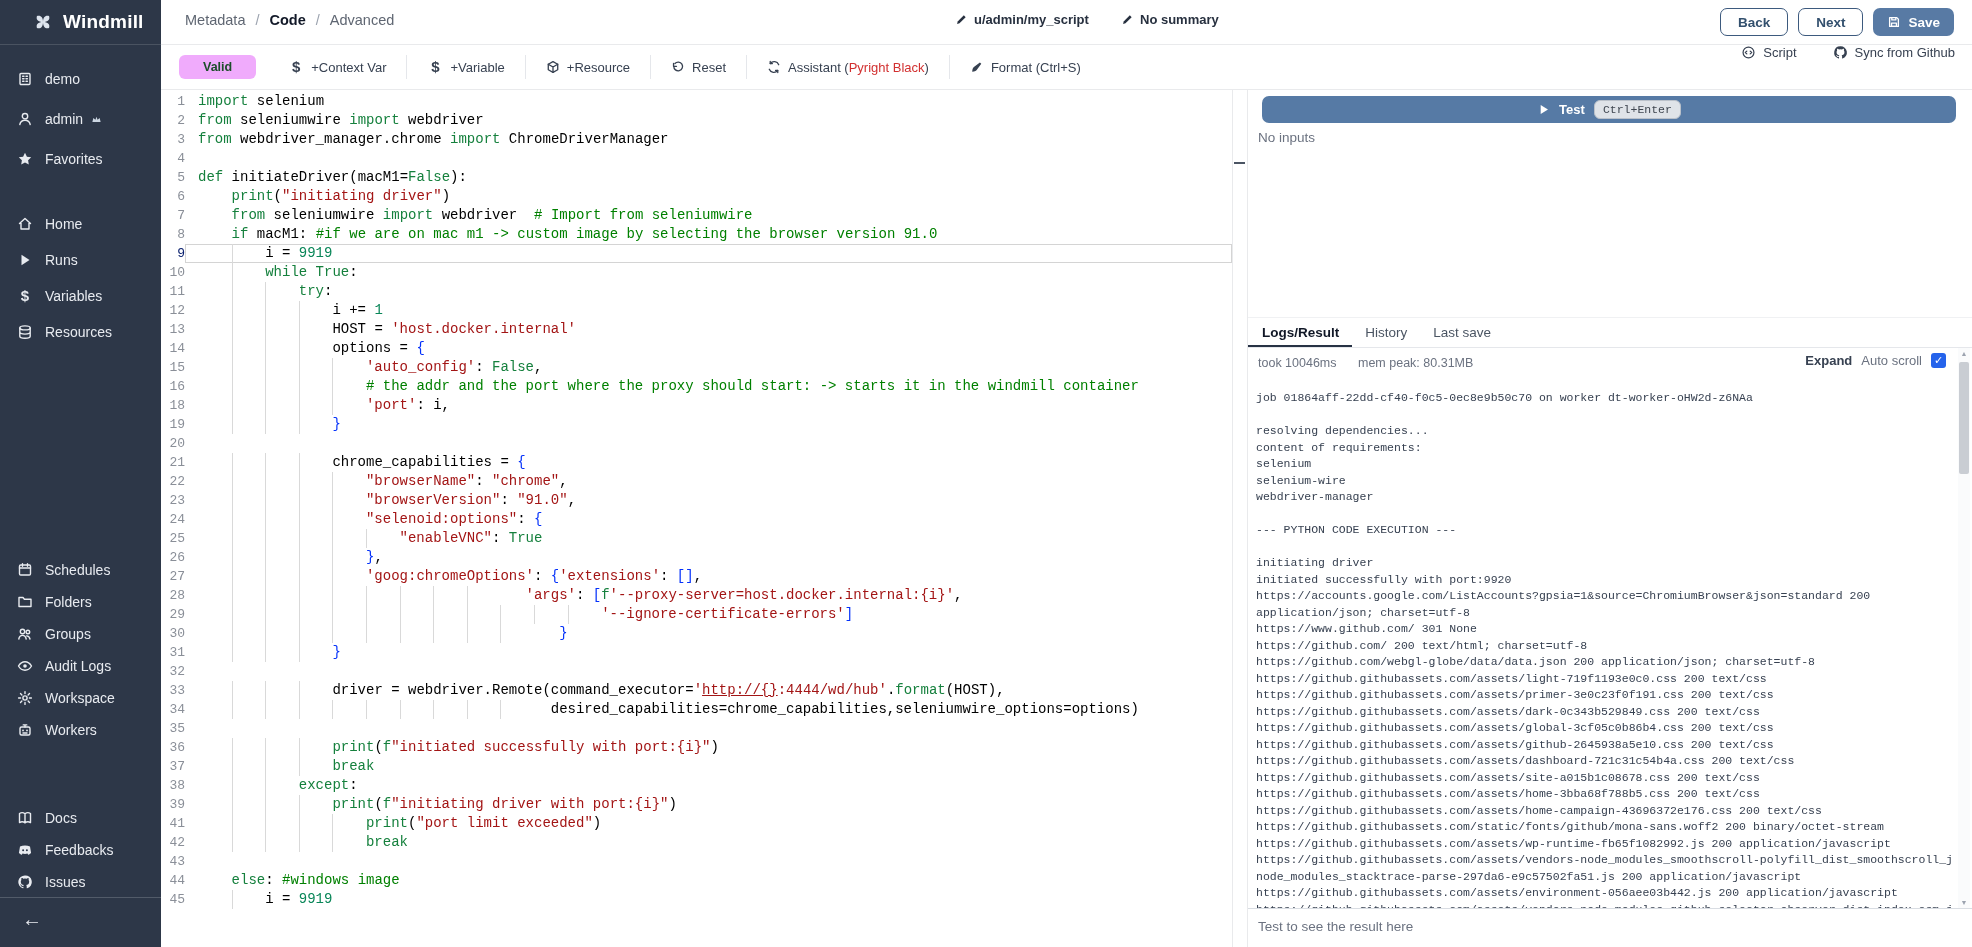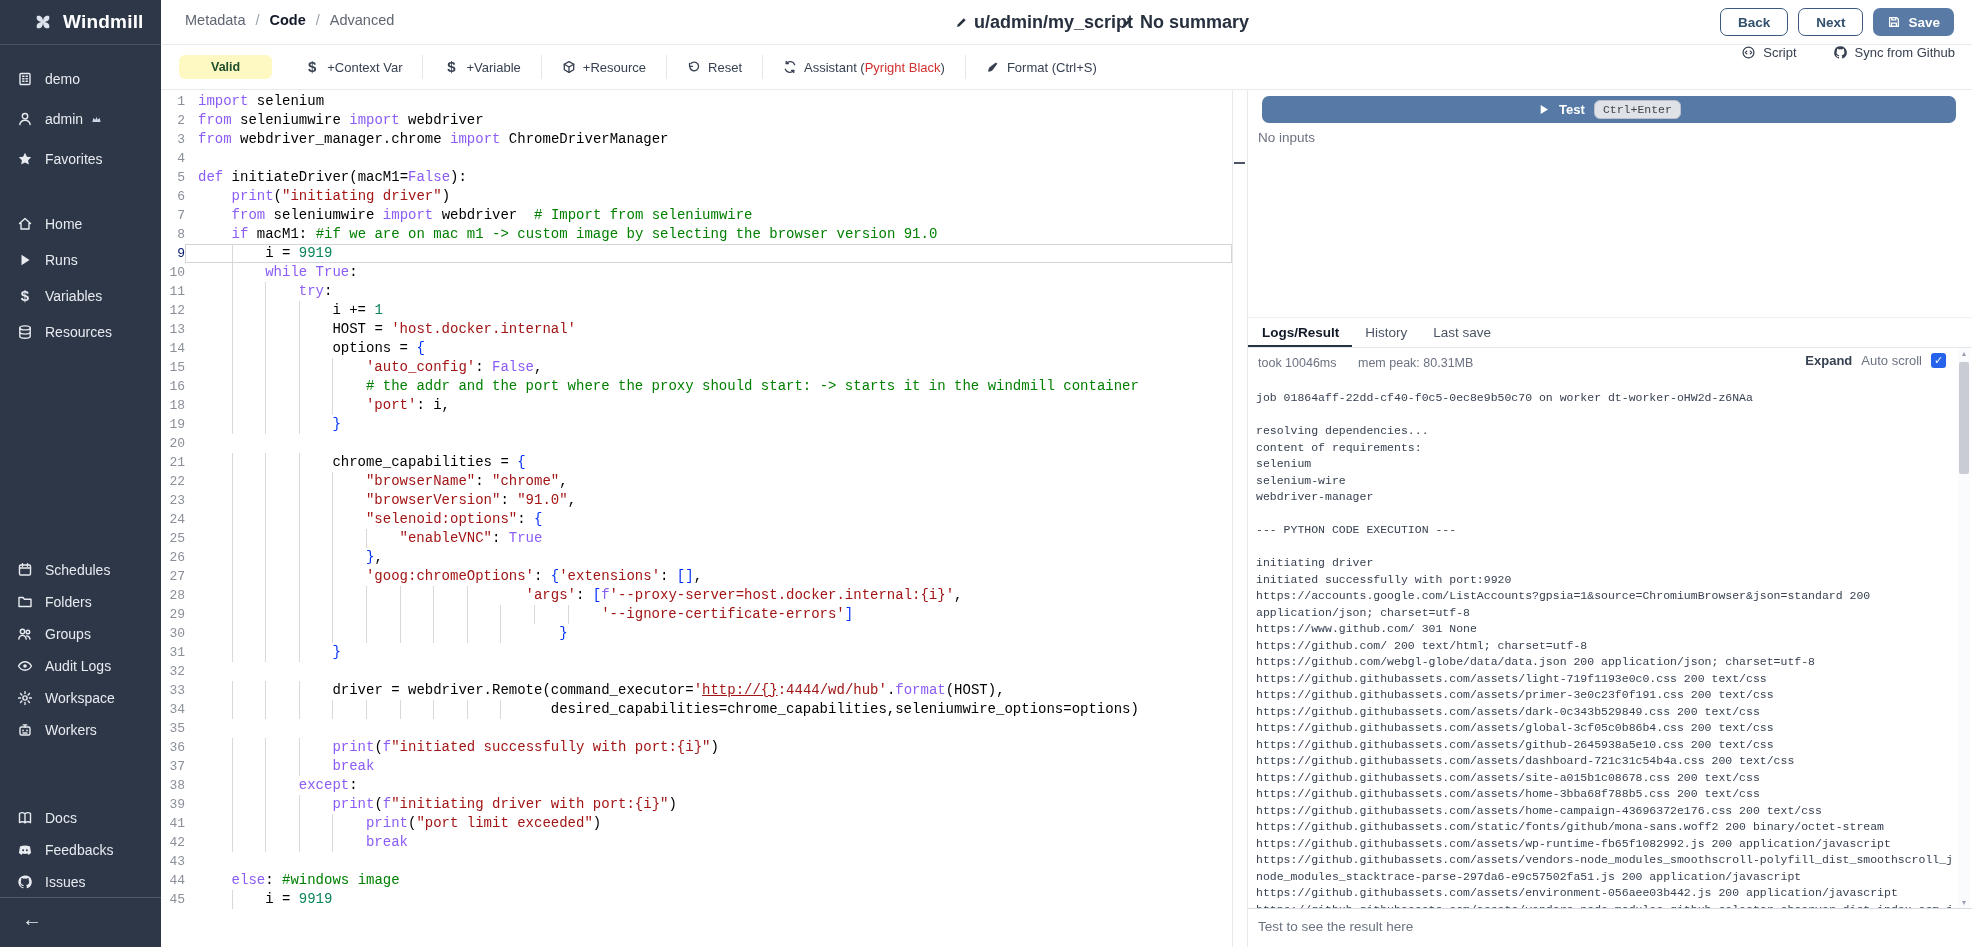--- a/index.html
+++ b/index.html
@@ -21,52 +21,52 @@
   .side-divider { position:absolute; left:0; top:897px; width:161px; border-top:1px solid rgba(255,255,255,.18); }
   .collapse-btn { position:absolute; left:22px; top:908px; font-size:20px; color:#e8ebf0; cursor:pointer; }
 
   
   .topbar { position:absolute; left:161px; top:0; width:1811px; height:45px; background:#fff;
             border-bottom:1px solid #e9eaec; }
   .crumbs { position:absolute; left:24px; top:12px; font-size:14.5px; color:#5f6672; display:flex; gap:10px; }
   .crumb-active { color:#111827; font-weight:700; }
   .crumb-sep { color:#9ca3af; }
   .head-meta { position:absolute; top:12px; display:flex; align-items:center; gap:6px;
-               font-size:18px; font-weight:600; color:#27303f; }
+               font-size:13px; font-weight:600; color:#27303f; }
   .btn-row { position:absolute; right:18px; top:8px; display:flex; gap:10px; }
   .btn-outline { height:28px; padding:0 17px; border:1px solid #3d5a7e; border-radius:7px; background:#fff;
                  color:#33506e; font-size:13.5px; font-weight:600; display:flex; align-items:center; cursor:pointer; }
   .btn-save { height:28px; padding:0 14px; border:none; border-radius:7px; background:#587aa4; color:#fff;
               font-size:13.5px; font-weight:600; display:flex; align-items:center; gap:7px; cursor:pointer; }
 
   
   .toolbar { position:absolute; left:161px; top:45px; width:1811px; height:45px; background:#fff;
              border-bottom:1px solid #e9eaec; display:flex; align-items:center; }
-  .valid-pill { margin-left:18px; background:#fef9c3; color:#1c4e2a; font-size:12.5px; font-weight:600;
-                padding:5px 32px; border-radius:6px; }
+  .valid-pill { margin-left:18px; background:#f0abfc; color:#1c4e2a; font-size:12.5px; font-weight:600;
+                padding:5px 24px; border-radius:6px; }
   .tb-items { display:flex; align-items:center; margin-left:12px; height:45px; }
   .tb-item { display:flex; align-items:center; gap:7px; padding:0 20px; height:24px; font-size:13px;
              color:#374151; font-weight:500; cursor:pointer; border-left:1px solid #e5e7eb; }
   .tb-item:first-child { border-left:none; }
   .tb-red { color:#d23030; }
   .tb-right { position:absolute; right:17px; top:0; height:45px; display:flex; align-items:flex-start; gap:36px; }
   .tb-link { display:flex; align-items:center; gap:7px; font-size:13px; color:#374151; font-weight:500; cursor:pointer; }
 
   
   .editor { position:absolute; left:161px; top:90px; width:1072px; height:857px; background:#fff;
             border-right:1px solid #e9eaec; padding-top:2px; overflow:hidden; }
   .eline { display:flex; height:19px; }
   .ln { width:24px; text-align:right; color:#8a8f98; font:13px/19px "Liberation Mono",monospace; flex:0 0 auto; }
   .ln.cur { color:#0b216f; }
   .ecode { flex:1; margin-left:0; padding-left:13px; white-space:pre;
            font:14px/19px "Liberation Mono",monospace; color:#000; }
   .eline.cur .ecode { box-shadow:inset 0 0 0 1px #d4d4d4; }
   .ind { display:inline-block; width:4ch; height:19px; vertical-align:top; }
   .ind.g { box-shadow:inset 1px 0 0 #d9d9d9; }
-  .tk-kw { color:#8b5cf6; } .tk-str { color:#a31515; } .tk-com { color:#008000; }
+  .tk-kw { color:#15803d; } .tk-str { color:#a31515; } .tk-com { color:#008000; }
   .tk-num { color:#098658; } .tk-pl { color:#000; } .tk-br { color:#0431fa; }
   .tk-lnk { color:#a31515; text-decoration:underline; }
   .ruler { position:absolute; left:1233px; top:90px; width:14px; height:857px; background:#fff; }
   .ruler-dash { position:absolute; left:1px; top:72px; width:11px; height:2px; background:#4b5563; }
 
   
   .runner { position:absolute; left:1247px; top:90px; width:725px; height:857px; background:#fff;
             border-left:1px solid #e9eaec; }
   .test-btn { position:absolute; left:14px; right:16px; top:6px; height:27px; background:#567aa5;
               border:none; border-radius:7px; color:#fff; display:flex; align-items:center; justify-content:center;

